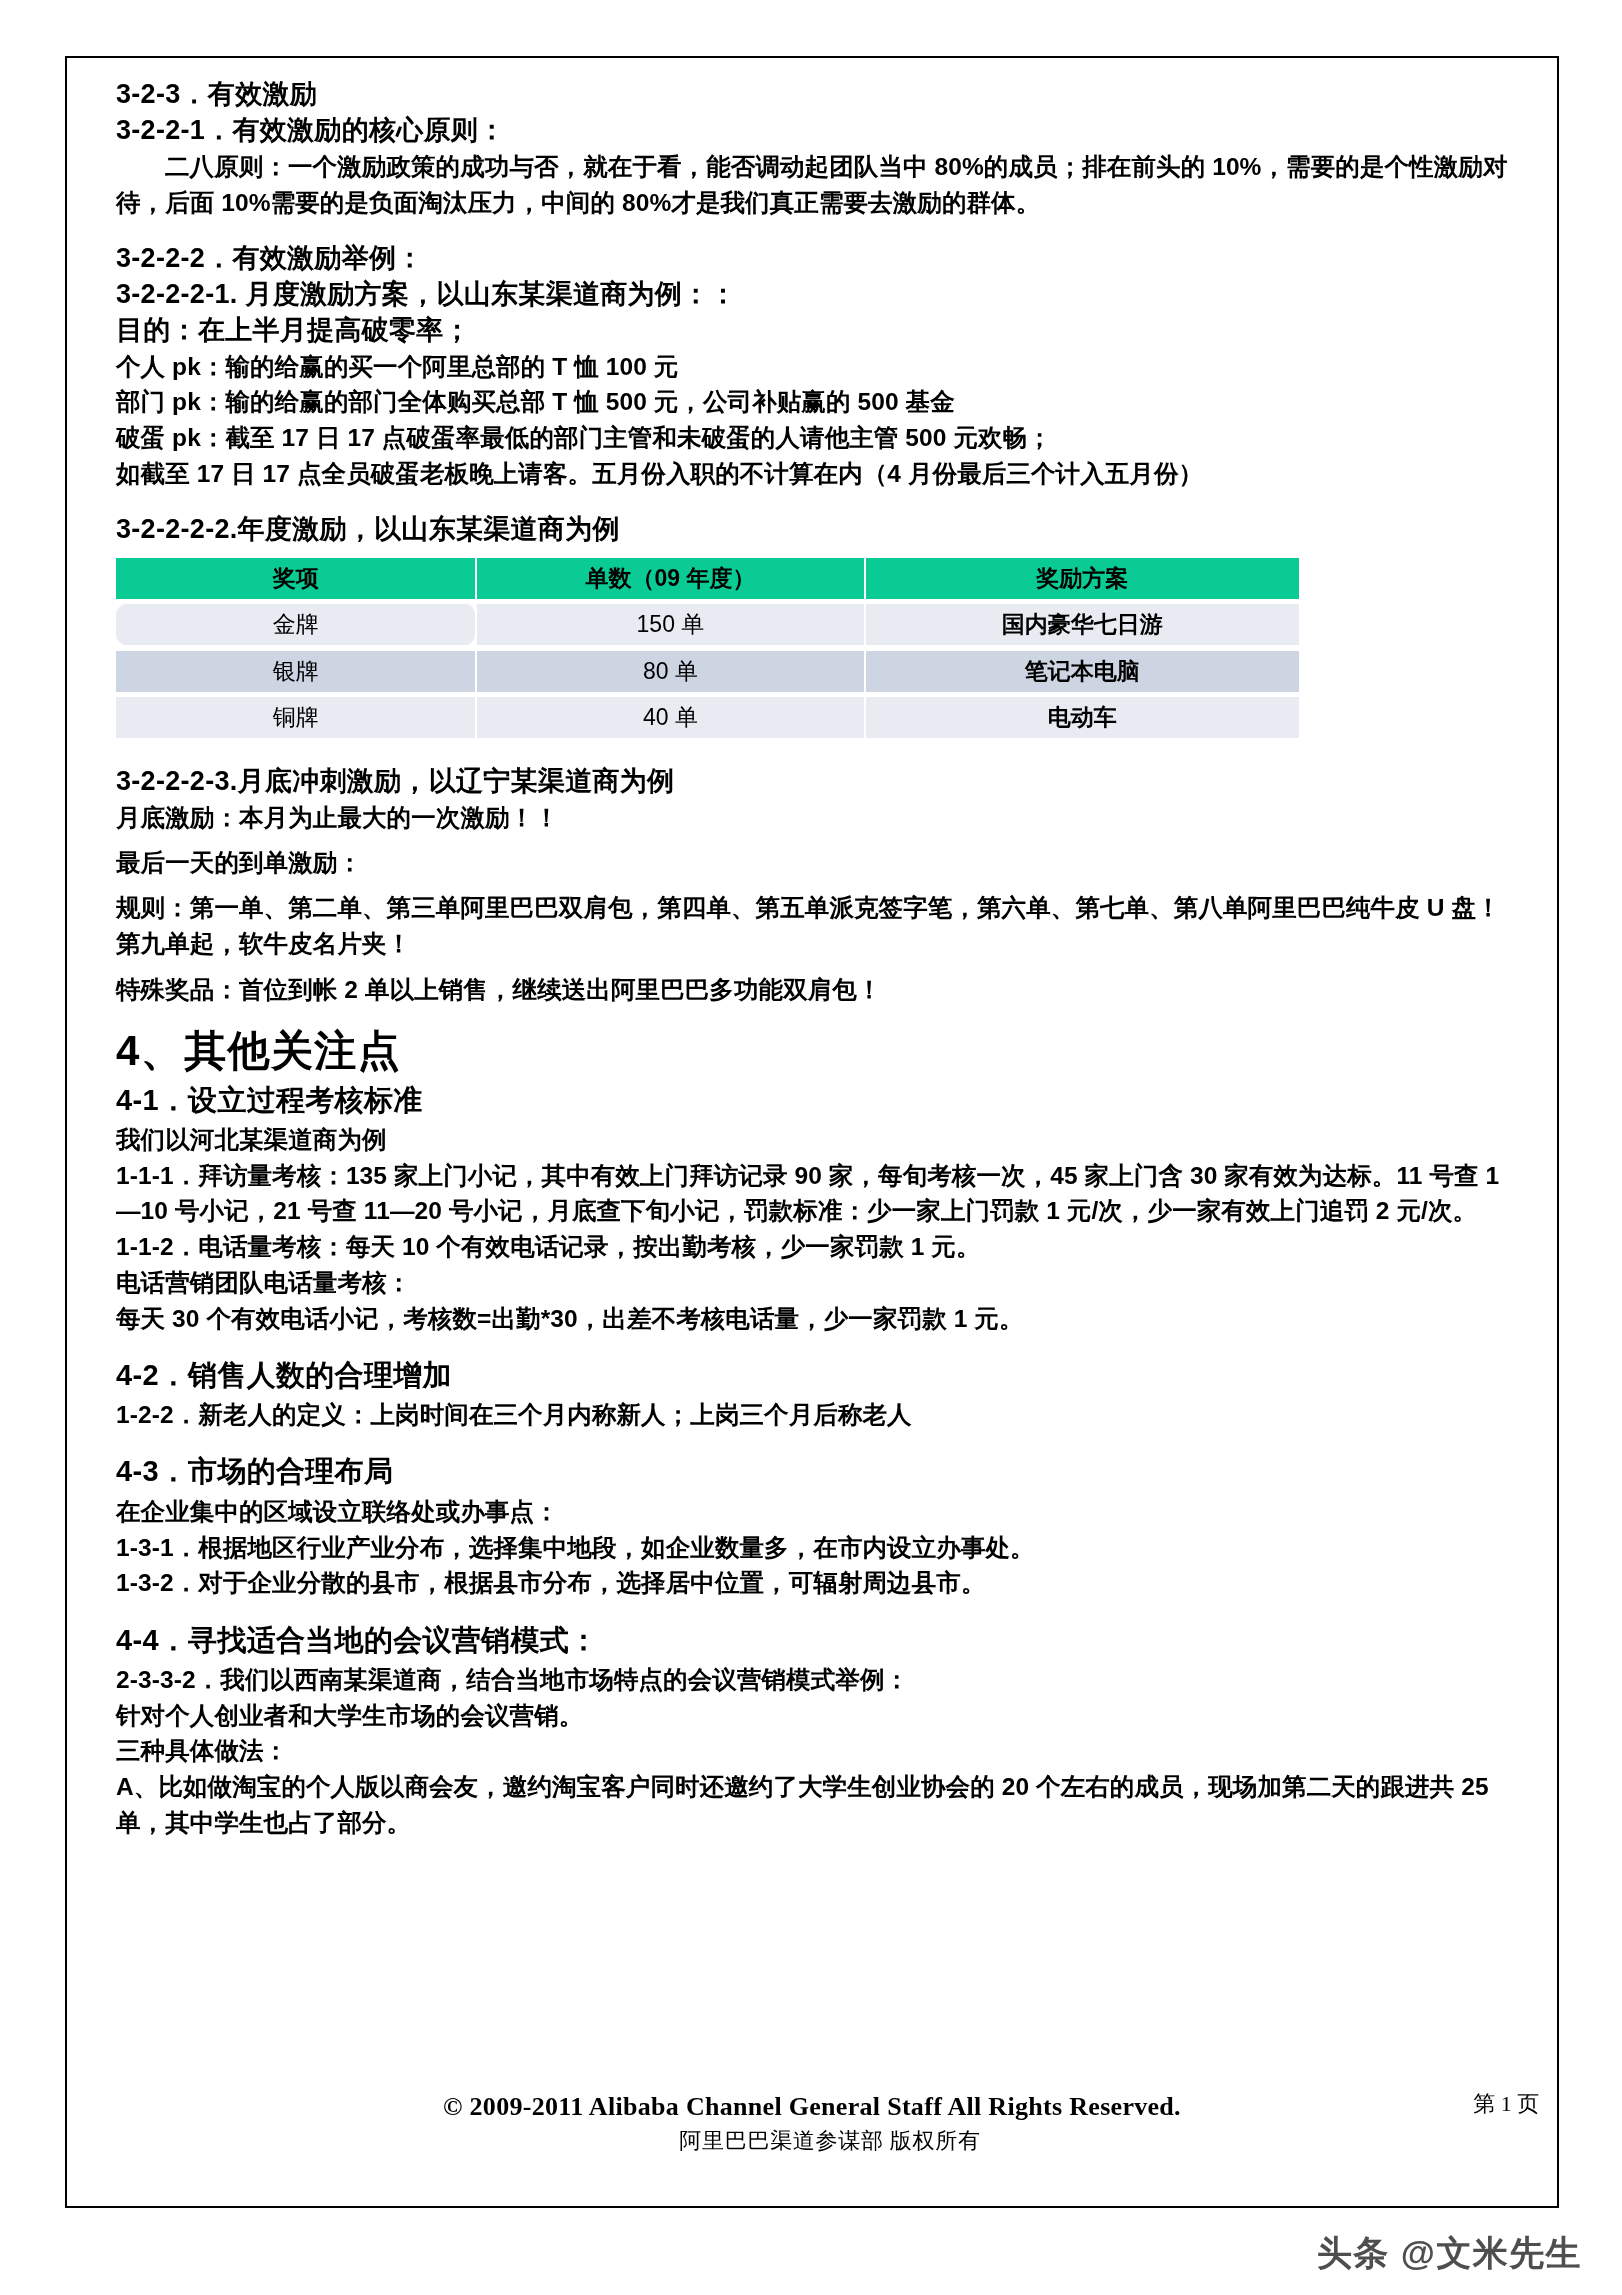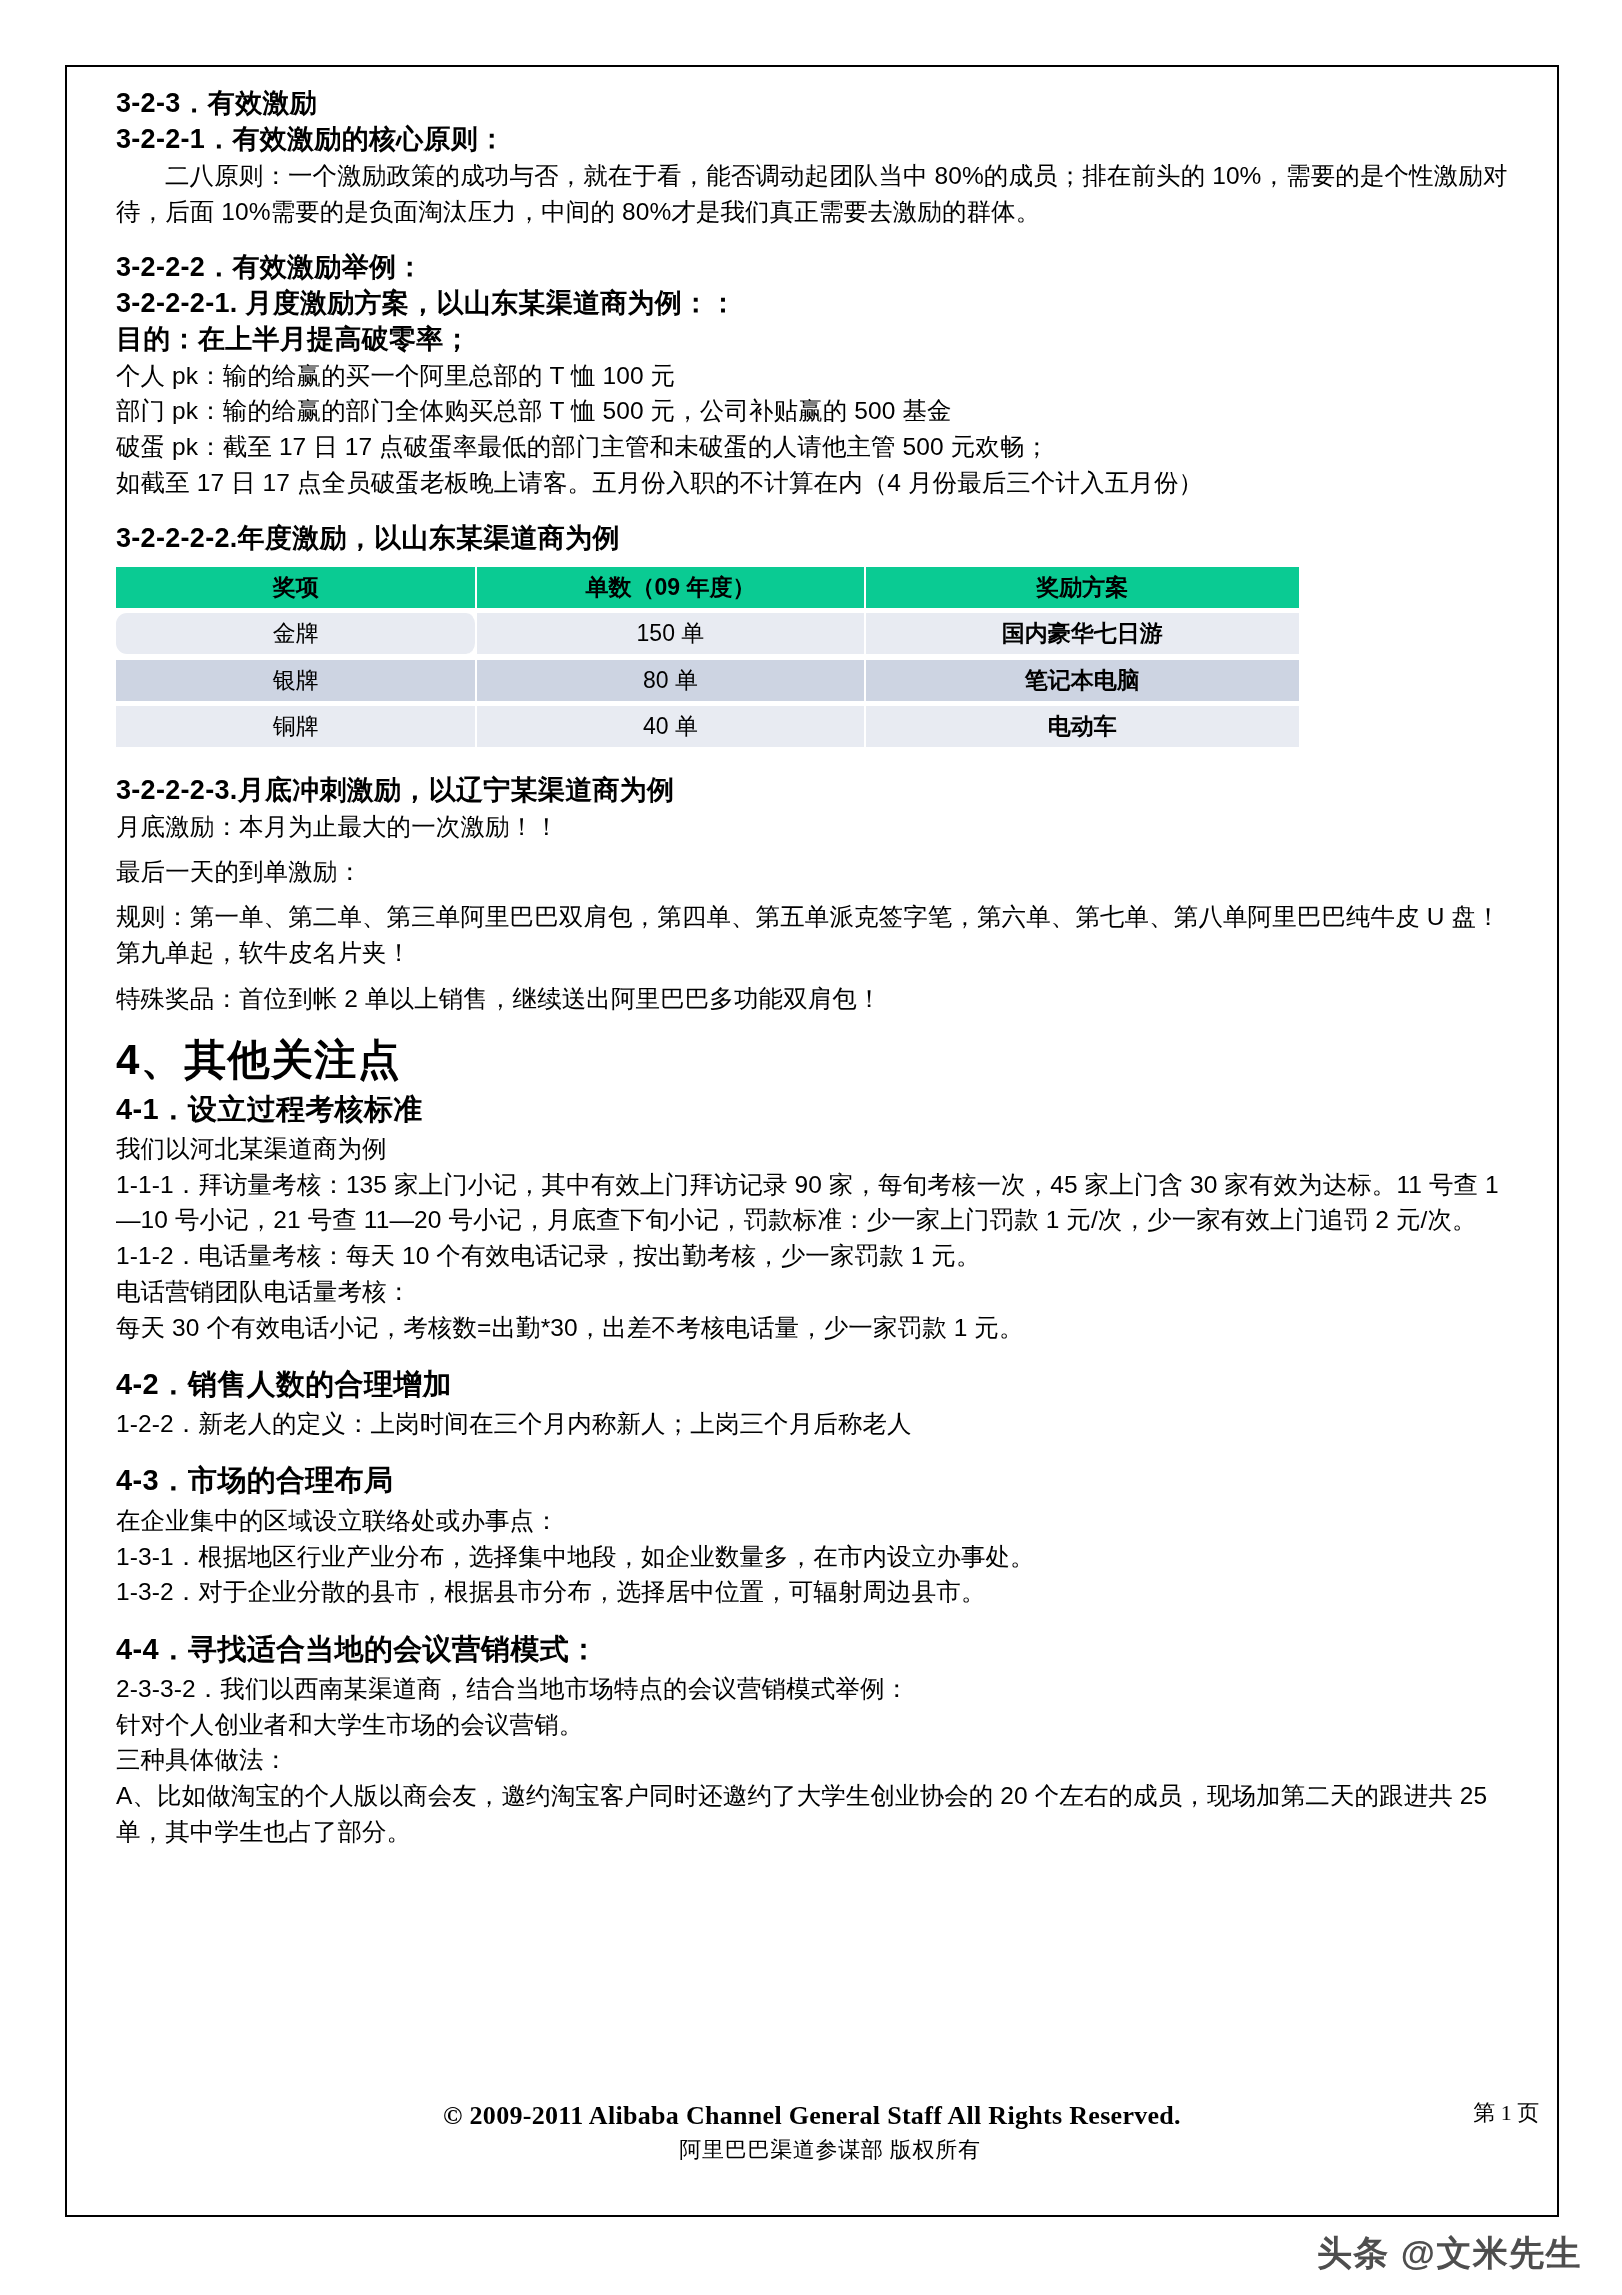--- a/index.html
+++ b/index.html
@@ -13,21 +13,21 @@
     font-family: "Liberation Sans", "DejaVu Sans", sans-serif;
     color: #000000;
     position: relative;
     overflow: hidden;
   }
 
   
   .page {
     position: absolute;
     left: 65px;
-    top: 65px;
+    top: 56px;
     width: 1494px;
     height: 2152px;
     border: 2.7px solid #000000;
     box-sizing: border-box;
     background: #ffffff;
   }
   .page-inner {
     position: absolute;
     left: 49px;
     top: 19px;
@@ -56,20 +56,21 @@
     font-weight: bold;
     letter-spacing: 0.3px;
     line-height: 1.3;
     margin: 0 0 2.7px 0;
   }
   .para {
     font-size: 24.5px;
     line-height: 1.46;
     margin: 0;
     letter-spacing: 0.1px;
+    font-weight: bold;
   }
   .para.indent { text-indent: 49px; }
   .gap-s { height: 9.5px; }
   .gap-m { height: 20.4px; }
 
   
   .award-table {
     width: 1183px;
     border-collapse: separate;
     border-spacing: 0;

